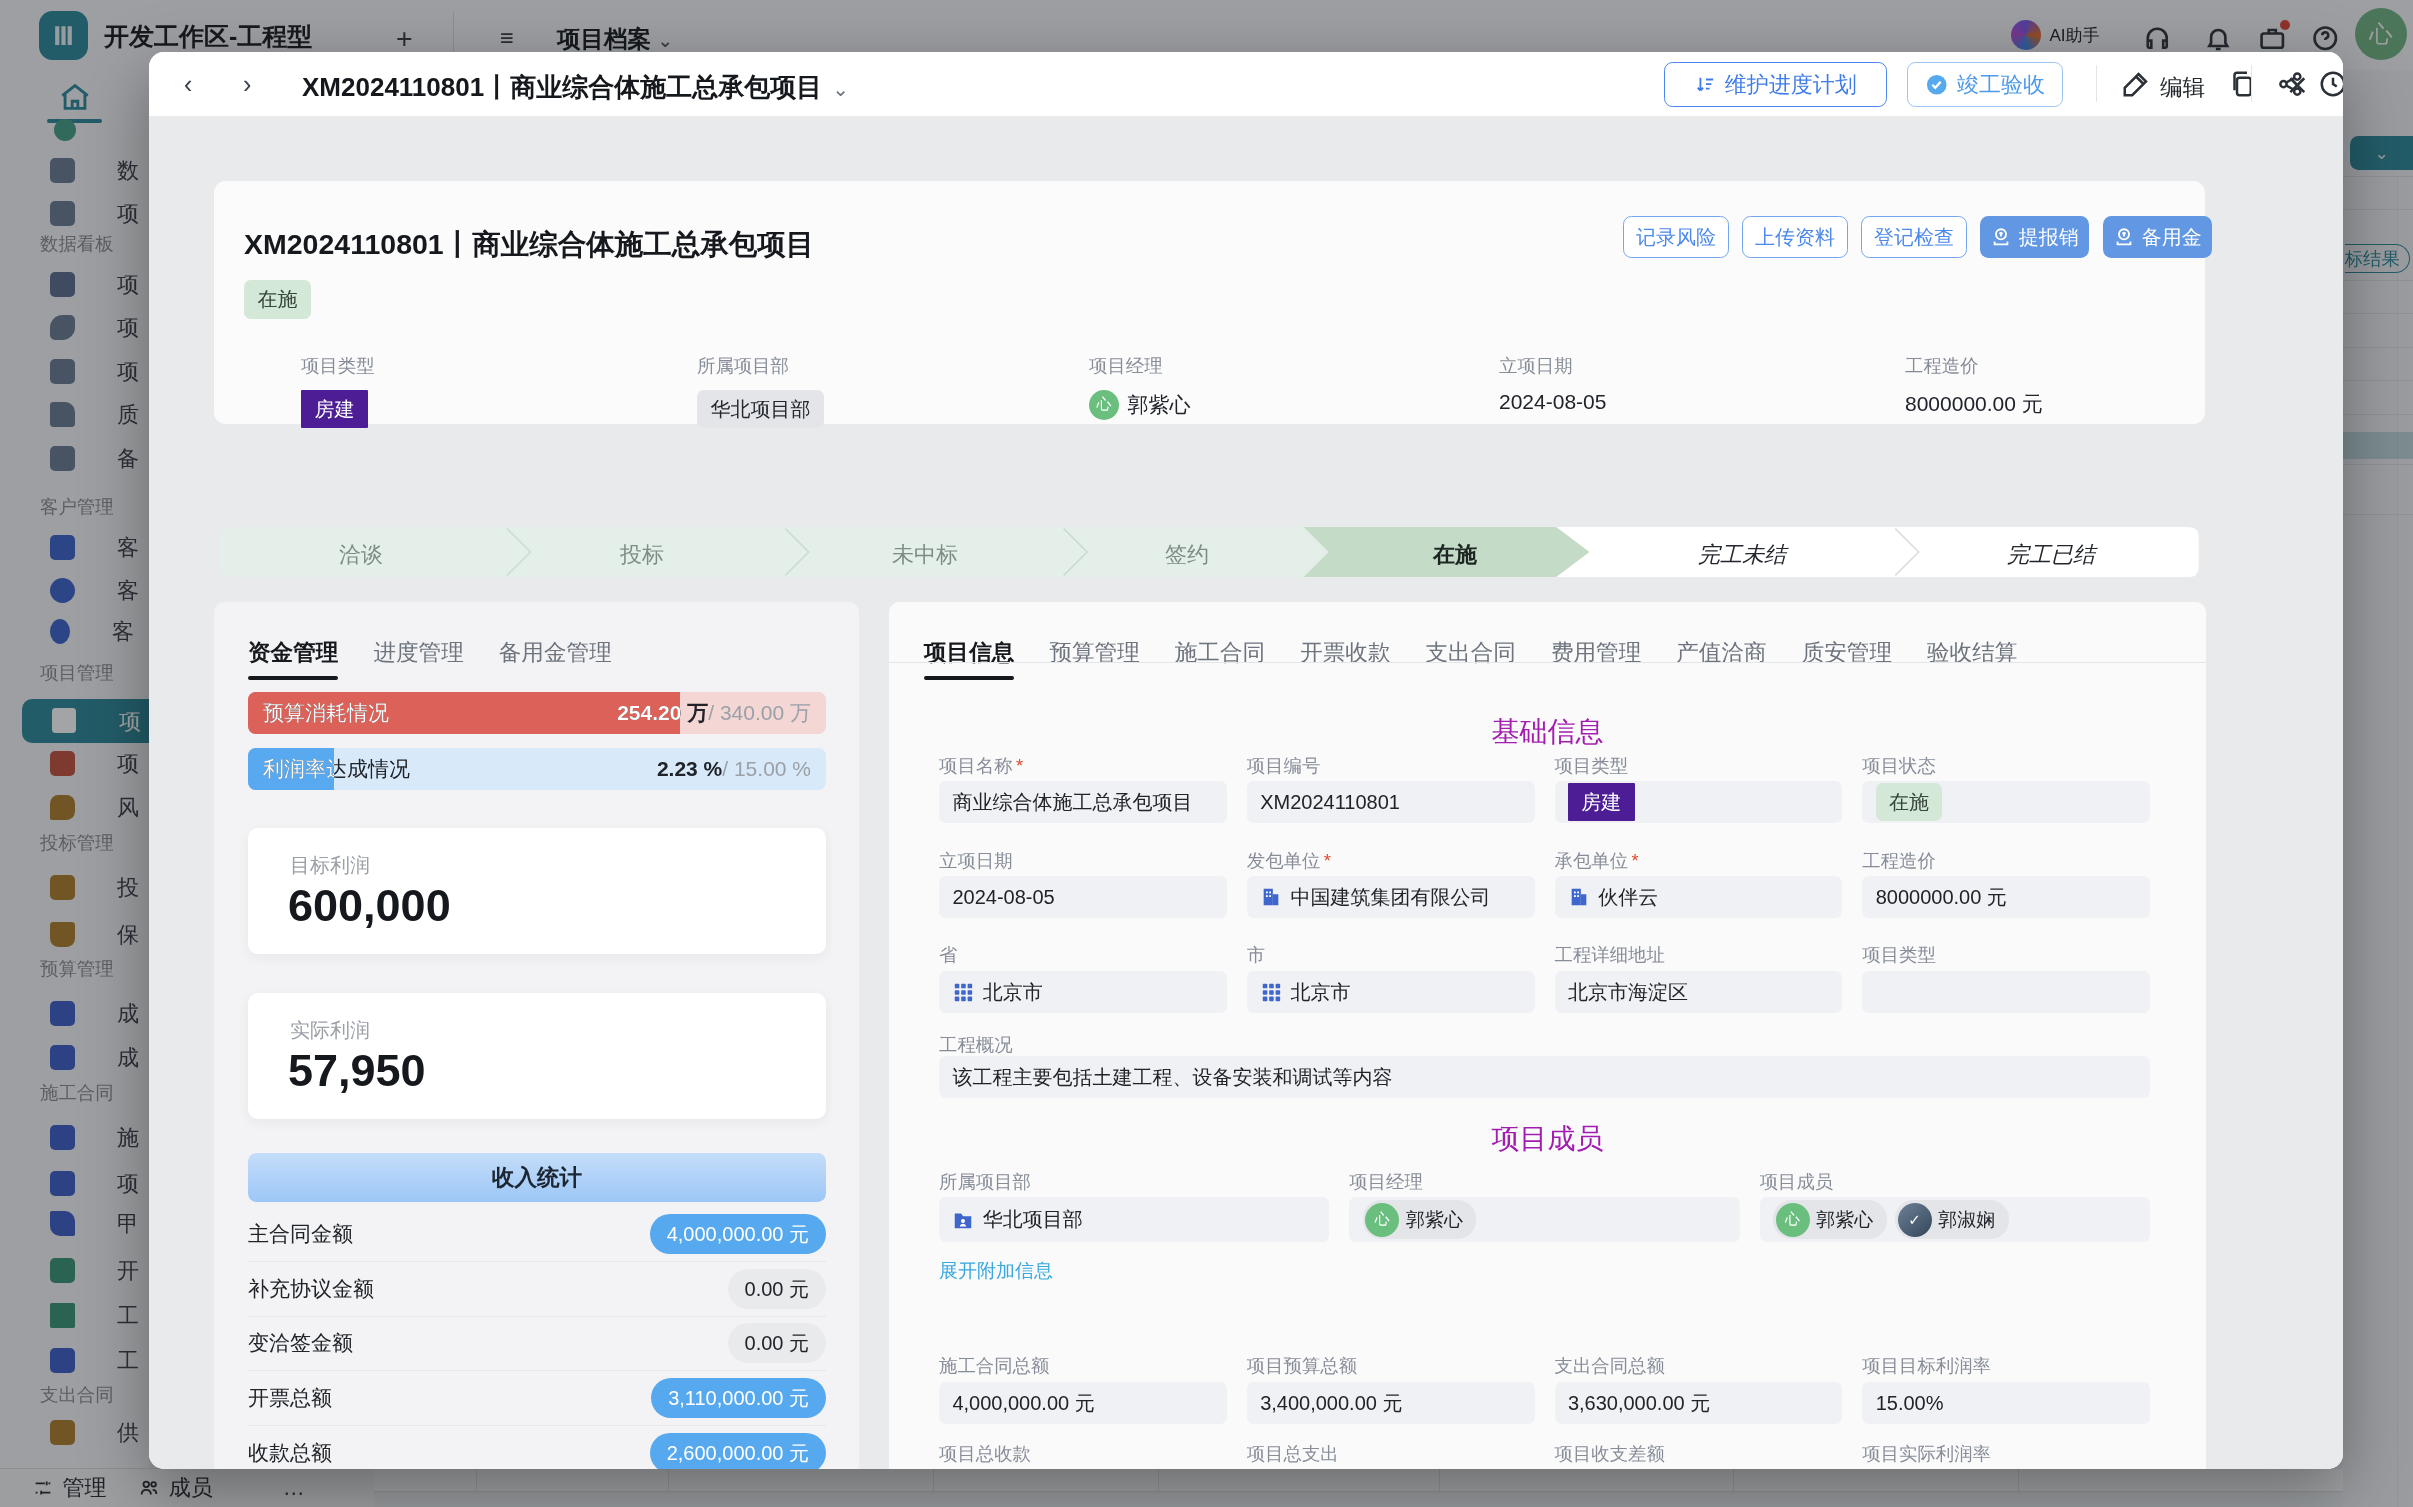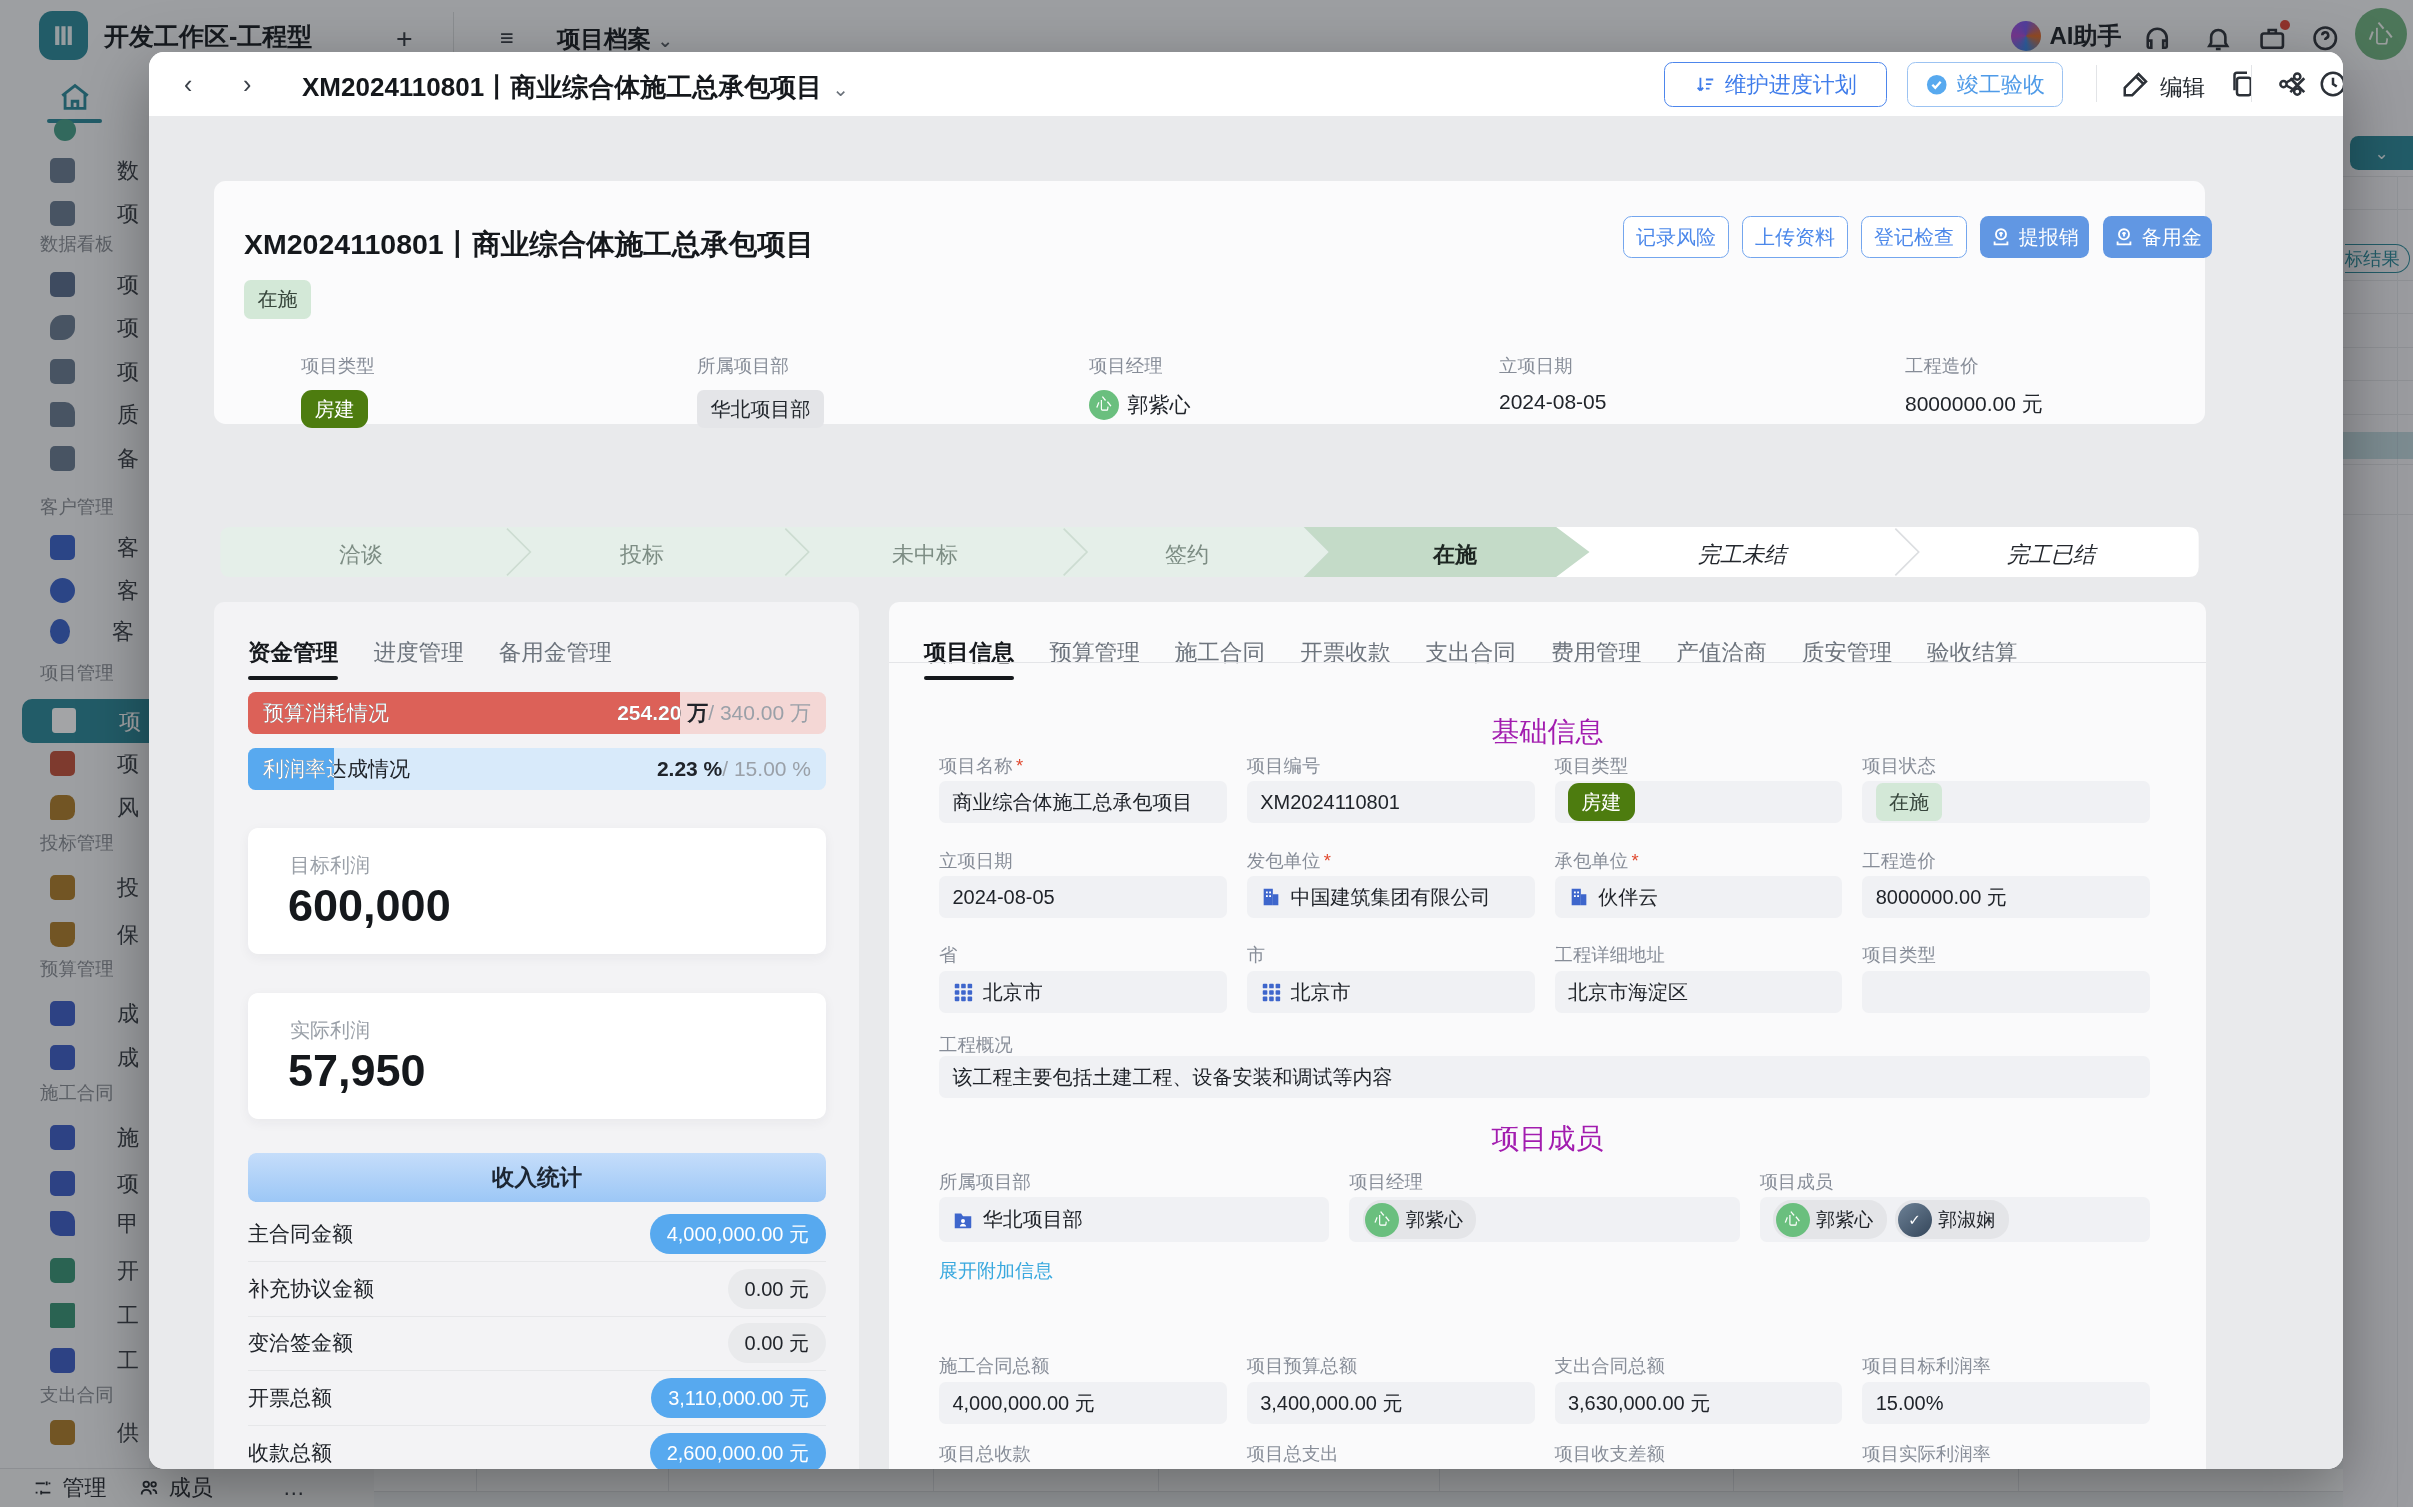--- a/index.html
+++ b/index.html
@@ -14,21 +14,21 @@
   .logo { position:absolute; left:39px; top:11px; width:49px; height:49px; border-radius:13.4px;
     background:#2f8c9c; display:flex; align-items:center; justify-content:center; }
   .logo svg { width:25px; height:25px; }
   .ws-title { position:absolute; left:104px; top:20px; font-size:25px; font-weight:bold; color:#1c2126; }
   .tb-plus { position:absolute; left:396px; top:22px; font-size:28.5px; color:#3a4047; }
   .tb-div { position:absolute; left:453px; top:11.7px; width:0.8px; height:47px; background:#d9dbde; }
   .tb-burger { position:absolute; left:500px; top:25px; font-size:23.5px; color:#3a4047; }
   .tb-tab { position:absolute; left:557px; top:22.6px; font-size:23.5px; color:#1c2126; font-weight:600; }
   .tb-caret { color:#5a6068; font-size:18.4px; }
   .ai-chip { position:absolute; left:2011px; top:20px; display:flex; align-items:center; gap:8.4px;
-    font-size:24px; color:#23282e; font-weight:700; }
+    font-size:17px; color:#23282e; font-weight:400; }
   .ai-orb { width:30px; height:30px; border-radius:50%;
     background:conic-gradient(#7b5cf0,#e8702a,#3f8df0,#b750d8,#7b5cf0); }
   .tb-ic { position:absolute; top:23.5px; width:28.5px; height:28.5px; color:#33383f; }
   .tb-ic svg { width:100%; height:100%; stroke:#33383f; fill:none; stroke-width:2.2; }
   .red-dot { position:absolute; right:-3.4px; top:-3.4px; width:10px; height:10px; border-radius:50%; background:#e04a3a; }
   .tb-avatar { position:absolute; left:2355px; top:8.4px; width:52px; height:52px; border-radius:50%;
     background:#73b584; color:#f2f7f3; font-size:23.5px; display:flex; align-items:center; justify-content:center; }
 
   .sidebar { position:absolute; left:0; top:70px; width:149px; bottom:0; background:#f6f7f8; overflow:hidden; }
   .sb-item { position:absolute; left:0; width:100%; height:39px; display:flex; align-items:center; }
@@ -82,21 +82,21 @@
   .m-close { position:absolute; left:2137px; top:18.4px; font-size:27px; color:#2c3138; }
 
   .m-body { position:absolute; left:0; top:64px; width:100%; bottom:0; background:#e9eaec; }
 
   
   .sum-card { position:absolute; left:65px; top:65px; width:1991px; height:243px; background:#fbfbfc; border-radius:11.7px; }
   .sum-title { position:absolute; left:30px; top:45px; font-size:28.5px; font-weight:bold; color:#15181c; }
   .badge { display:inline-flex; align-items:center; justify-content:center; border-radius:6.7px;
     font-size:20px; padding:5.9px 13.4px; }
   .b-mint { background:#d3e8d7; color:#37463c; }
-  .b-indigo { background:#4d7c0f; color:#fff; border-radius:11px; }
+  .b-indigo { background:#4c1d95; color:#fff; border-radius:1px; }
   .b-gray { background:#e4e5e8; color:#23282e; }
   .sum-status { position:absolute; left:30px; top:99px; }
   .sfield { position:absolute; top:172px; }
   .sfield .lab { font-size:18.4px; color:#878d98; margin-bottom:11.7px; }
   .sfield .val { font-size:21px; color:#20242a; display:flex; align-items:center; gap:8.4px; }
   .avatar { width:30px; height:30px; border-radius:50%; background:#6abf7e; color:#fff; font-size:15px;
     display:inline-flex; align-items:center; justify-content:center; flex:none; }
   .av-dark { background:linear-gradient(140deg,#6d8196,#34465a); }
   .act-btn { position:absolute; top:35px; height:42px; border-radius:8.4px; font-size:20px;
     display:flex; align-items:center; justify-content:center; gap:6.7px; }

